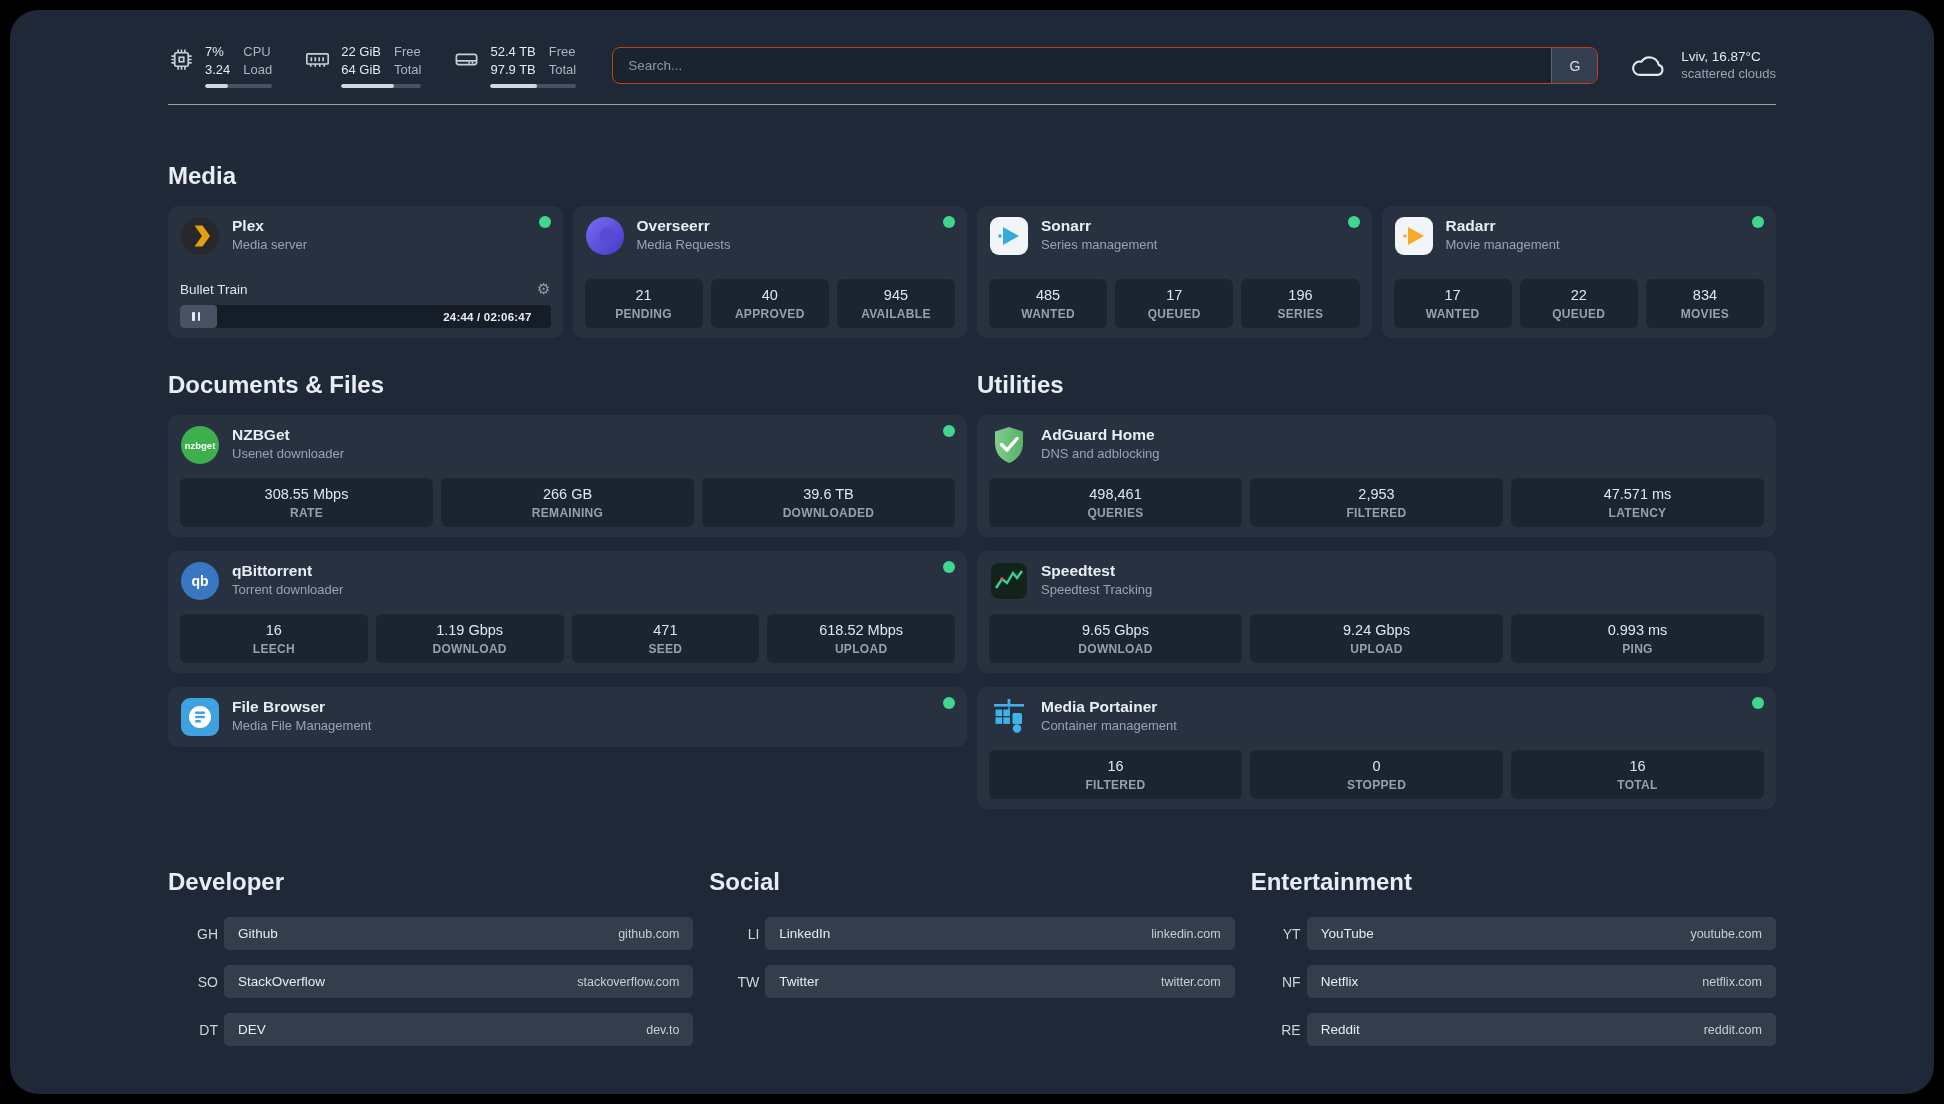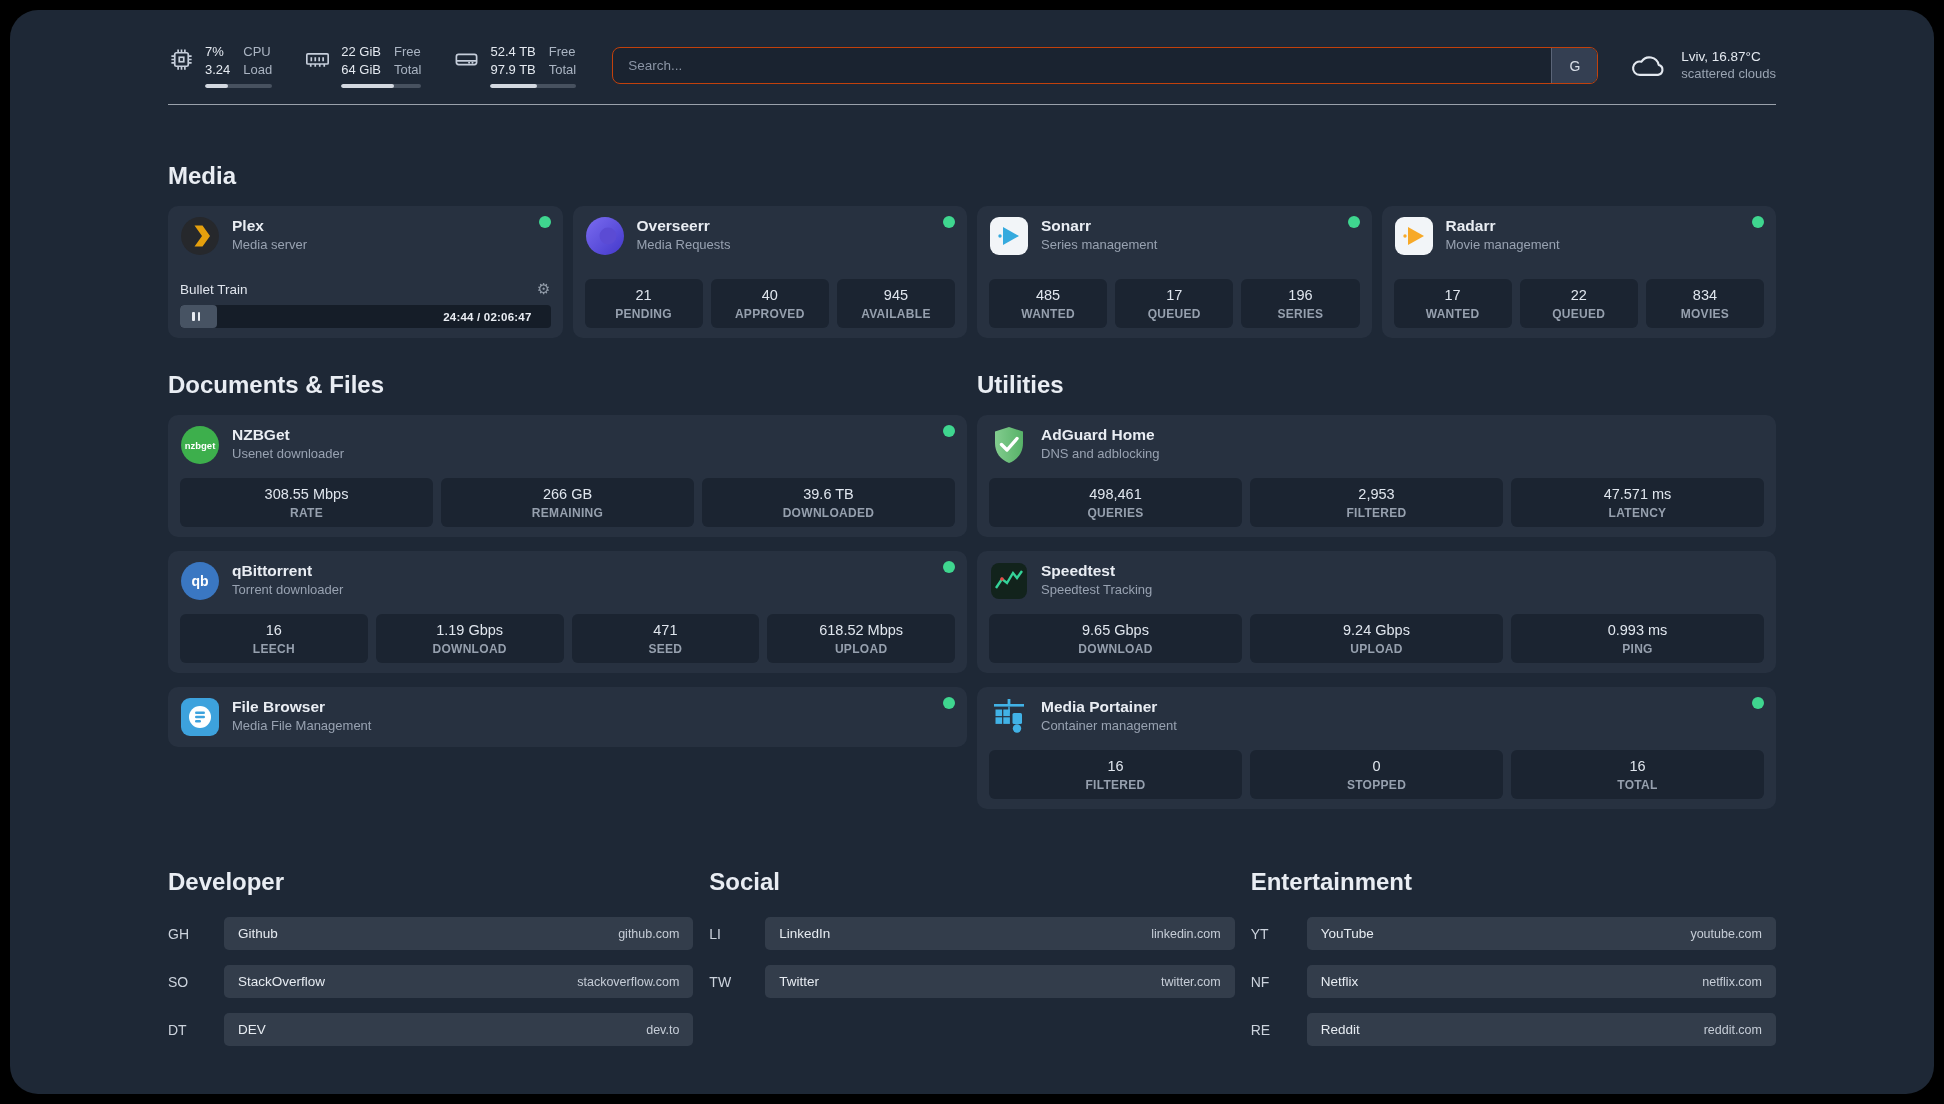--- a/index.html
+++ b/index.html
@@ -69,21 +69,21 @@
 
   
   .cols-head { display: grid; grid-template-columns: 1fr 1fr; column-gap: 10px; margin-top: 32px; }
   .cols-grid { display: grid; grid-template-columns: 1fr 1fr; gap: 14px 10px; margin-top: 15px; align-items: start; }
   .cols-grid .card { display: flex; flex-direction: column; gap: 13px; cursor: pointer; }
 
   
   .bm-section { margin-top: 58px; display: grid; grid-template-columns: 1fr 1fr 1fr; gap: 16px; }
   .bm-col h2 { margin-bottom: 20px; }
   .bm-row { display: flex; align-items: center; margin-bottom: 15px; height: 33px; cursor: pointer; }
-  .bm-abbr { width: 50px; text-align: left; font-size: 14px; color: #ccd3dd; flex: none; margin-right: 6px; }
+  .bm-abbr { width: 50px; text-align: right; font-size: 14px; color: #ccd3dd; flex: none; margin-right: 6px; }
   .bm-pill { flex: 1; background: #333d4b; border-radius: 5px; height: 33px; display: flex; align-items: center; padding: 0 14px; }
   .bm-name { font-size: 13.5px; color: #e6ebf1; }
   .bm-url { margin-left: auto; font-size: 12.5px; color: #c6cdd7; }
 
   svg text { font-family: "Liberation Sans", sans-serif; }
 </style>
 </head>
 <body>
 
 <div class="frame">

